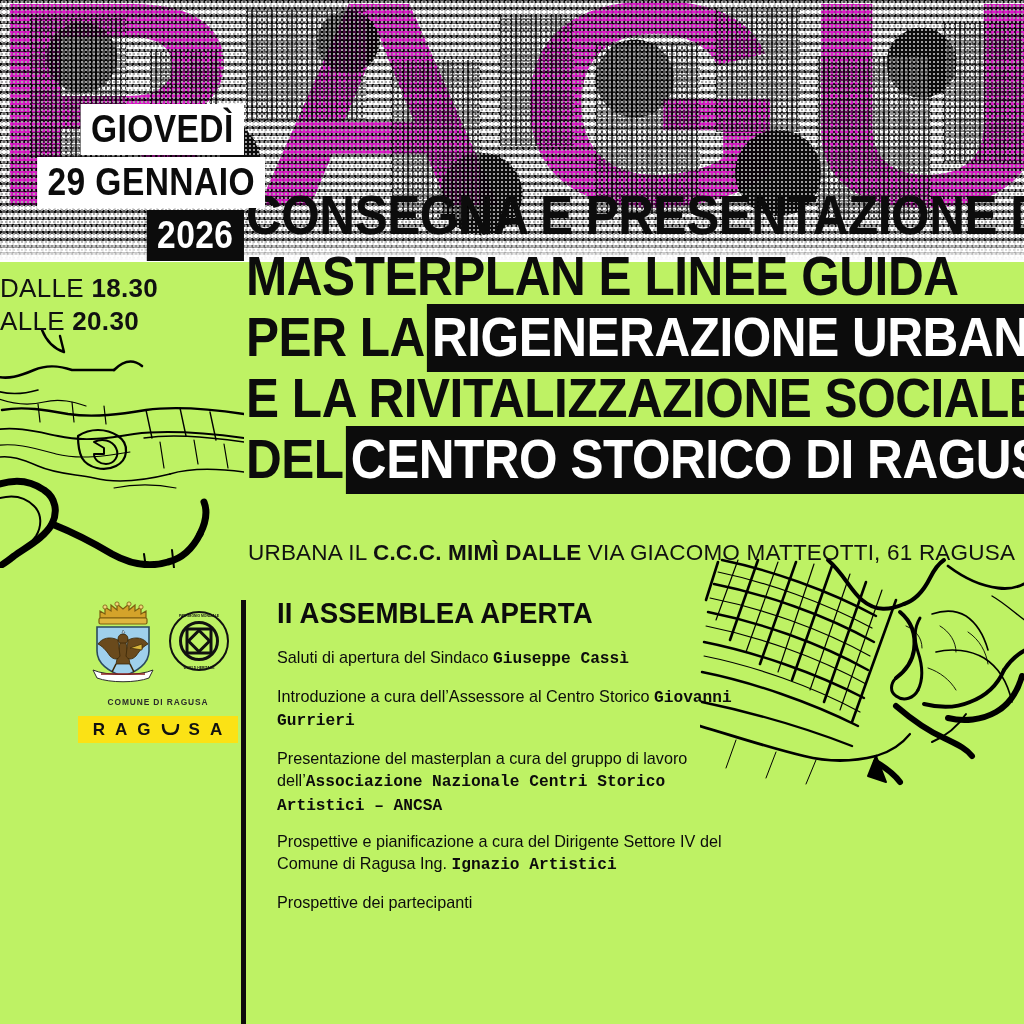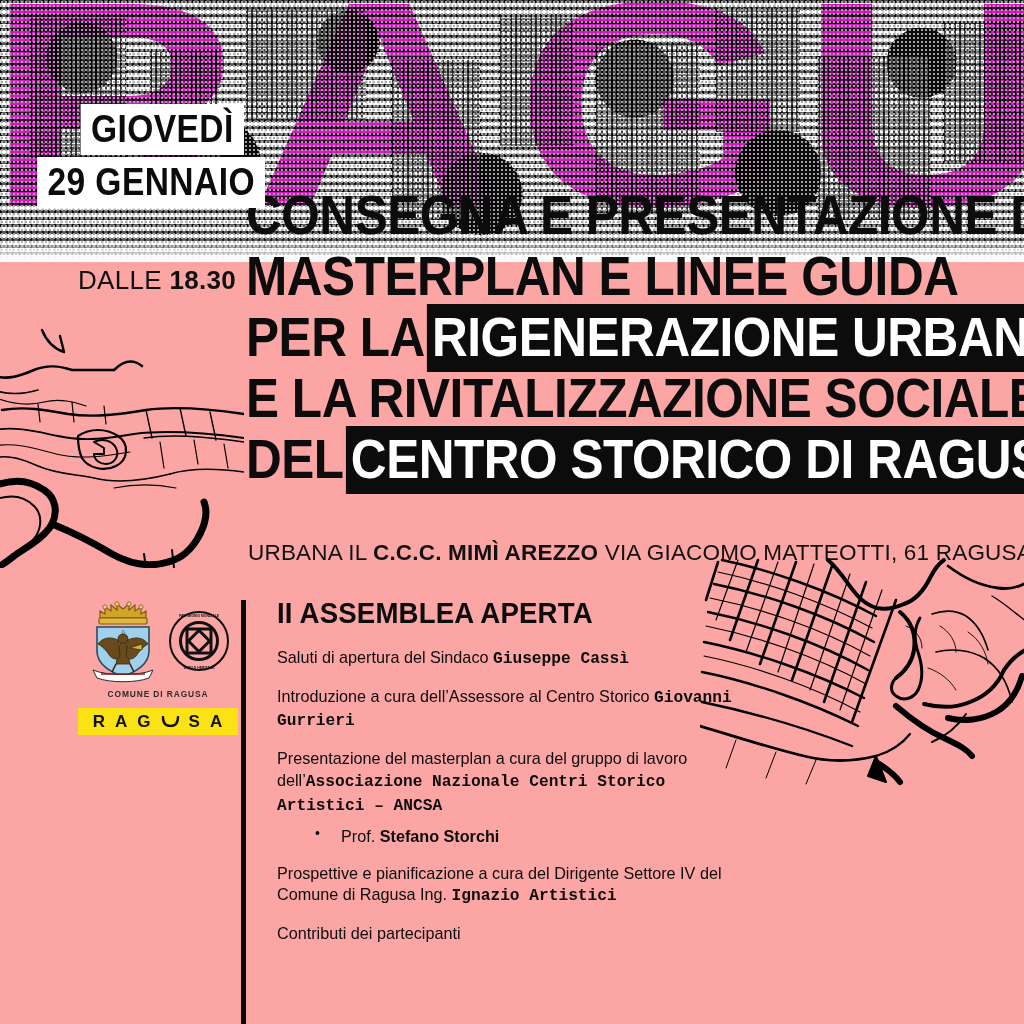--- a/index.html
+++ b/index.html
@@ -6,21 +6,21 @@
     margin: 0; padding: 0;
     background: #ffffff;
   }
   body {
     width: 1024px; height: 1024px;
     overflow: hidden;
     font-family: "Liberation Sans", sans-serif;
     color: #0c0c0c;
     position: relative;
   }
-  .poster { position: relative; width: 1024px; height: 1024px; overflow: hidden; background:#fca5a5; }
+  .poster { position: relative; width: 1024px; height: 1024px; overflow: hidden; background:#bef264; }
 
   
   .banner {
     position: absolute; left: 0; top: 0; width: 1024px; height: 262px;
     overflow: hidden; background: #ffffff;
   }
   .banner-photo {
     position: absolute; inset: 0;
     background-color: #f2f2f2;
     background-image:
@@ -98,22 +98,21 @@
     transform: scaleX(.86);
     transform-origin: right center;
     padding: 5px 12px 7px 12px;
     white-space: nowrap;
   }
   .date-line.on-white { background: #ffffff; color: #0c0c0c; }
   .date-line.on-black { background: #0c0c0c; color: #ffffff; }
   .date-row { margin-bottom: 2px; }
 
   .hours {
-    position: absolute; left: 0; top: 264px; width: 236px;
-    text-align: right;
+    position: absolute; left: 0; top: 272px; width: 236px;
     font-size: 26px;
     line-height: 1.28;
     letter-spacing: .3px;
     color: #111;
     z-index: 9;
   }
   .hours b { font-weight: 700; }
 
   
   .map {
@@ -185,21 +184,21 @@
   ul.speakers li::before {
     content: "•"; position: absolute; left: 38px; top: -1px; font-size: 14px;
   }
   ul.speakers li b { font-weight: 700; }
 
   
   .logos { position: absolute; left: 78px; top: 598px; width: 160px; z-index: 8; }
   .crest-row { display: flex; align-items: center; justify-content: center; gap: 8px; }
   .comune-label {
     text-align: center; font-size: 8.4px; font-weight: 700; letter-spacing: .9px;
-    color: #2b2b2b; margin-top: 5px;
+    color: #2b2b2b; margin-top: 13px;
   }
   .ragusa-brand {
     margin-top: 9px; background: #fbe215; height: 27px;
     display: flex; align-items: center; justify-content: center; gap: 9px;
   }
   .ragusa-brand span {
     font-weight: 700; font-size: 17px; letter-spacing: 1px; color: #111;
     font-family: "Liberation Sans", sans-serif;
   }
   .smile { display:inline-block; width:19px; height:11px; }
@@ -232,26 +231,33 @@
     <div class="banner-bottom-fade"></div>
   </div>
 
   <div class="date-stack">
     <div class="date-row">
       <span class="date-line on-white">GIOVEDÌ</span>
     </div>
     <div class="date-row">
       <span class="date-line on-white">29 GENNAIO</span>
     </div>
+    <div class="date-row">
+      <span class="date-line on-black">2026</span>
+    </div>
   </div>
 
   <div class="hours">
     <div>
       <span>DALLE</span>
       <b>18.30</b>
+    </div>
+    <div>
+      <span>ALLE</span>
+      <b>20.30</b>
     </div>
   </div>
 
   <div class="map map-left">
     <svg width="250" height="250" viewBox="0 0 250 250" fill="none" stroke="#000" stroke-linecap="round" stroke-linejoin="round">
       <path d="M48 12 C52 22 58 30 70 34 M70 34 L66 18" stroke-width="2.4"></path>
       <path d="M0 58 C14 62 26 58 40 52 C54 46 66 48 78 52 L120 52" stroke-width="2.6"></path>
       <path d="M120 52 C128 44 138 40 148 48" stroke-width="2.6"></path>
       <path d="M0 72 C16 78 30 76 44 72" stroke-width="1.6"></path>
       <path d="M2 80 C18 86 34 88 50 84 C66 80 80 84 92 88" stroke-width="1.2"></path>
@@ -282,21 +288,21 @@
       <span>PER LA</span><span class="hl">RIGENERAZIONE URBANA</span>
     </div>
     <div class="tline">E LA RIVITALIZZAZIONE SOCIALE</div>
     <div class="tline">
       <span>DEL</span><span class="hl">CENTRO STORICO DI RAGUSA</span>
     </div>
   </div>
 
   <div class="venue">
     <span>URBANA IL</span>
-    <b>C.C.C.  MIMÌ AREZZO</b>
+    <b>C.C.C.  MIMÌ DALLE</b>
     <span>VIA GIACOMO MATTEOTTI, 61 RAGUSA</span>
   </div>
 
   <div class="map map-right">
     <svg width="330" height="250" viewBox="0 0 330 250" fill="none" stroke="#000" stroke-linecap="round" stroke-linejoin="round">
       <g stroke-width="2.6">
         <path d="M18 6 L6 44"></path>
           <path d="M58 4 L30 84"></path>
           <path d="M96 6 L60 108"></path>
         <path d="M132 10 L92 124"></path>
@@ -418,26 +424,23 @@
 
     <div class="p-item">
       <span>Introduzione a cura dell’Assessore al Centro Storico </span><b>Giovanni Gurrieri</b>
     </div>
 
     <div class="p-item" style="margin-bottom:7px">
       <span>Presentazione del masterplan a cura del gruppo di lavoro dell’</span><b>Associazione Nazionale Centri Storico Artistici – ANCSA</b>
     </div>
 
     <ul class="speakers">
-      <li>
-        <span>Prof. </span><b>Stefano Storchi</b>
-      </li>
     </ul>
 
     <div class="p-item">
       <span>Prospettive e pianificazione a cura del Dirigente Settore IV del Comune di Ragusa Ing. </span><b>Ignazio Artistici</b>
     </div>
 
-    <div class="p-item">Contributi dei partecipanti</div>
+    <div class="p-item">Prospettive dei partecipanti</div>
 
   </div>
 
 </div>
 
 </body></html>

